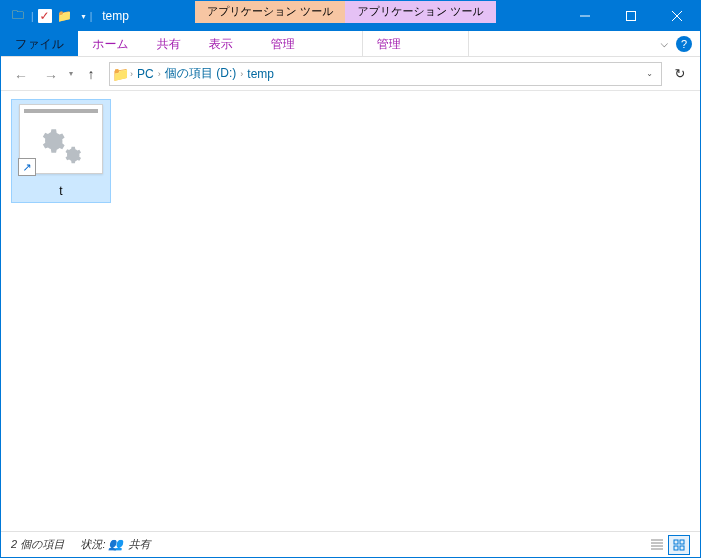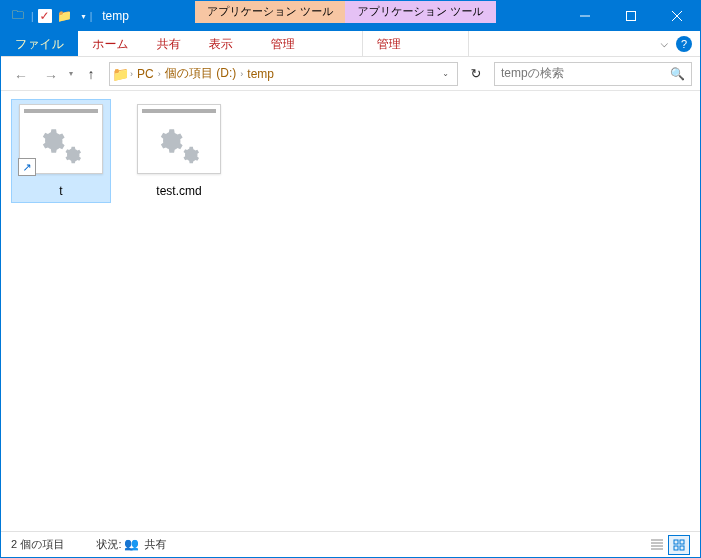--- a/index.html
+++ b/index.html
@@ -14,55 +14,55 @@
   .title-dd { margin-left: 4px; font-size: 8px; color: #fff; opacity: 0.95; }
   .tooltabs { display: flex; margin-left: auto; height: 22px; align-self: flex-start; }
   .tooltab { font-size: 11px; padding: 3px 12px; color: #000; }
   .tt1 { background: #f7c6a3; }
   .tt2 { background: #e5c1f5; }
   .wincontrols { display: flex; margin-left: auto; height: 30px; }
   .winbtn { width: 46px; display: flex; align-items: center; justify-content: center; color: #fff; }
   .winbtn svg { width: 10px; height: 10px; }
   
   .ribbon { height: 26px; display: flex; border-bottom: 1px solid #e1e1e1; position: relative; }
-  .rtab { font-size: 12px; padding: 5px 14px; color: #b91c1c; }
-  .rtab.file { background: #0078d7; color: #fef9c3; }
+  .rtab { font-size: 12px; padding: 5px 14px; color: #a21caf; }
+  .rtab.file { background: #0078d7; color: #0f172a; }
   .rtab.man { flex: 0 0 106px; border-right: 1px solid #e1e1e1; }
   .rtab.man:first-of-type { border-left: 1px solid #e1e1e1; }
   .ribbon-right { margin-left: auto; display: flex; align-items: center; padding-right: 8px; gap: 8px; }
   .chev { color: #666; font-size: 10px; }
   .help { width: 16px; height: 16px; border-radius: 50%; background: #0078d7; color: #fff; display: flex; align-items: center; justify-content: center; font-size: 11px; }
   
   .navbar { height: 34px; display: flex; align-items: center; padding: 4px 8px; gap: 6px; border-bottom: 1px solid #e5e5e5; }
   .navbtn { width: 24px; height: 24px; display: flex; align-items: center; justify-content: center; color: #888; font-size: 14px; }
   .navbtn.enabled { color: #333; }
   .navdd { font-size: 8px; color: #888; }
   .addrbar { flex: 1; height: 24px; border: 1px solid #ccc; display: flex; align-items: center; padding: 0 2px; font-size: 12px; }
   .addr-folder { width: 18px; color: #fccc77; font-size: 14px; text-align: center; }
-  .crumb { padding: 0 4px; color: #a16207; }
+  .crumb { padding: 0 4px; color: #0369a1; }
   .csep { color: #888; font-size: 9px; }
   .addr-spacer { flex: 1; }
   .addr-dd { color: #555; font-size: 8px; padding: 0 6px; }
   .refresh { width: 24px; text-align: center; color: #333; font-size: 13px; }
   .searchbox { width: 198px; height: 24px; border: 1px solid #ccc; display: flex; align-items: center; padding: 0 6px; font-size: 12px; color: #777; }
   .searchbox .sicon { margin-left: auto; color: #555; font-size: 12px; }
   
   .content { position: relative; height: 440px; padding: 8px 10px; overflow: auto; }
   .items { display: flex; gap: 18px; }
   .item { width: 100px; text-align: center; padding: 4px; border: 1px solid transparent; }
   .item.selected { background: #cce8ff; border-color: #99d1ff; }
   .thumb { width: 84px; height: 70px; margin: 0 auto; position: relative; background: #fff; border: 1px solid #d0d0d0; box-shadow: 0 1px 2px rgba(0,0,0,0.1); }
   .thumb .topbar { position: absolute; top: 4px; left: 4px; right: 4px; height: 4px; background: #b0b0b0; }
   .thumb .gear1 { position: absolute; left: 18px; top: 22px; }
   .thumb .gear2 { position: absolute; left: 42px; top: 40px; }
   .gearsvg { fill: #b8bec4; }
   .shortcut { position: absolute; left: -2px; bottom: -3px; width: 18px; height: 18px; background: #fff; border: 1px solid #999; display: flex; align-items: center; justify-content: center; font-size: 11px; color: #0066cc; }
   .item-label { font-size: 12px; margin-top: 10px; color: #000; }
   
-  .statusbar { height: 26px; border-top: 1px solid #e1e1e1; display: flex; align-items: center; font-size: 11px; padding: 0 10px; gap: 32px; color: #333; }
+  .statusbar { height: 26px; border-top: 1px solid #e1e1e1; display: flex; align-items: center; font-size: 11px; padding: 0 10px; gap: 16px; color: #333; font-style: italic; }
   .statusbar .spacer { flex: 1; }
   .viewbtns { display: flex; gap: 0; }
   .viewbtn { width: 22px; height: 20px; border: 1px solid transparent; display: flex; align-items: center; justify-content: center; color: #666; }
   .viewbtn.active { border-color: #0078d7; background: #e5f1fb; color: #0078d7; }
   .share-ico { font-size: 12px; margin-right: 2px; }
 </style>
 </head>
 <body>
 
 <div class="titlebar">
@@ -123,52 +123,36 @@
     <span class="csep">›</span>
     <span class="crumb">PC</span>
     <span class="csep">›</span>
     <span class="crumb">個の項目 (D:)</span>
     <span class="csep">›</span>
     <span class="crumb">temp</span>
     <span class="addr-spacer"></span>
     <span class="addr-dd">⌄</span>
   </div>
   <div class="refresh">↻</div>
-  <div class="searchbox">
-    <span>tempの検索</span>
-    <span class="sicon">🔍</span>
-  </div>
 </div>
 
 <div class="content">
   <div class="items">
     <div class="item selected">
       <div class="thumb">
         <div class="topbar"></div>
         <svg class="gear1 gearsvg" width="28" height="28" viewBox="0 0 24 24">
             <path d="M12 8a4 4 0 100 8 4 4 0 000-8zm8.94 4a7 7 0 00-.14-1.4l2.03-1.58-2-3.46-2.39.96a7 7 0 00-2.42-1.4L15.5 2h-4l-.52 2.52a7 7 0 00-2.42 1.4l-2.39-.96-2 3.46 2.03 1.58A7 7 0 006.06 12c0 .47.05.94.14 1.4l-2.03 1.58 2 3.46 2.39-.96a7 7 0 002.42 1.4L11.5 22h4l.52-2.52a7 7 0 002.42-1.4l2.39.96 2-3.46-2.03-1.58c.09-.46.14-.93.14-1.4z"></path>
           </svg>
         <svg class="gear2 gearsvg" width="20" height="20" viewBox="0 0 24 24">
             <path d="M12 8a4 4 0 100 8 4 4 0 000-8zm8.94 4a7 7 0 00-.14-1.4l2.03-1.58-2-3.46-2.39.96a7 7 0 00-2.42-1.4L15.5 2h-4l-.52 2.52a7 7 0 00-2.42 1.4l-2.39-.96-2 3.46 2.03 1.58A7 7 0 006.06 12c0 .47.05.94.14 1.4l-2.03 1.58 2 3.46 2.39-.96a7 7 0 002.42 1.4L11.5 22h4l.52-2.52a7 7 0 002.42-1.4l2.39.96 2-3.46-2.03-1.58c.09-.46.14-.93.14-1.4z"></path>
           </svg>
         <div class="shortcut">↗</div>
       </div>
       <div class="item-label">t</div>
-    </div>
-    <div class="item">
-      <div class="thumb">
-        <div class="topbar"></div>
-        <svg class="gear1 gearsvg" width="28" height="28" viewBox="0 0 24 24">
-            <path d="M12 8a4 4 0 100 8 4 4 0 000-8zm8.94 4a7 7 0 00-.14-1.4l2.03-1.58-2-3.46-2.39.96a7 7 0 00-2.42-1.4L15.5 2h-4l-.52 2.52a7 7 0 00-2.42 1.4l-2.39-.96-2 3.46 2.03 1.58A7 7 0 006.06 12c0 .47.05.94.14 1.4l-2.03 1.58 2 3.46 2.39-.96a7 7 0 002.42 1.4L11.5 22h4l.52-2.52a7 7 0 002.42-1.4l2.39.96 2-3.46-2.03-1.58c.09-.46.14-.93.14-1.4z"></path>
-          </svg>
-        <svg class="gear2 gearsvg" width="20" height="20" viewBox="0 0 24 24">
-            <path d="M12 8a4 4 0 100 8 4 4 0 000-8zm8.94 4a7 7 0 00-.14-1.4l2.03-1.58-2-3.46-2.39.96a7 7 0 00-2.42-1.4L15.5 2h-4l-.52 2.52a7 7 0 00-2.42 1.4l-2.39-.96-2 3.46 2.03 1.58A7 7 0 006.06 12c0 .47.05.94.14 1.4l-2.03 1.58 2 3.46 2.39-.96a7 7 0 002.42 1.4L11.5 22h4l.52-2.52a7 7 0 002.42-1.4l2.39.96 2-3.46-2.03-1.58c.09-.46.14-.93.14-1.4z"></path>
-          </svg>
-      </div>
-      <div class="item-label">test.cmd</div>
     </div>
   </div>
 </div>
 
 <div class="statusbar">
   <span>2 個の項目</span>
   <span>
     <span>状況:</span>
     <span class="share-ico">👥</span>
     <span>共有</span>

